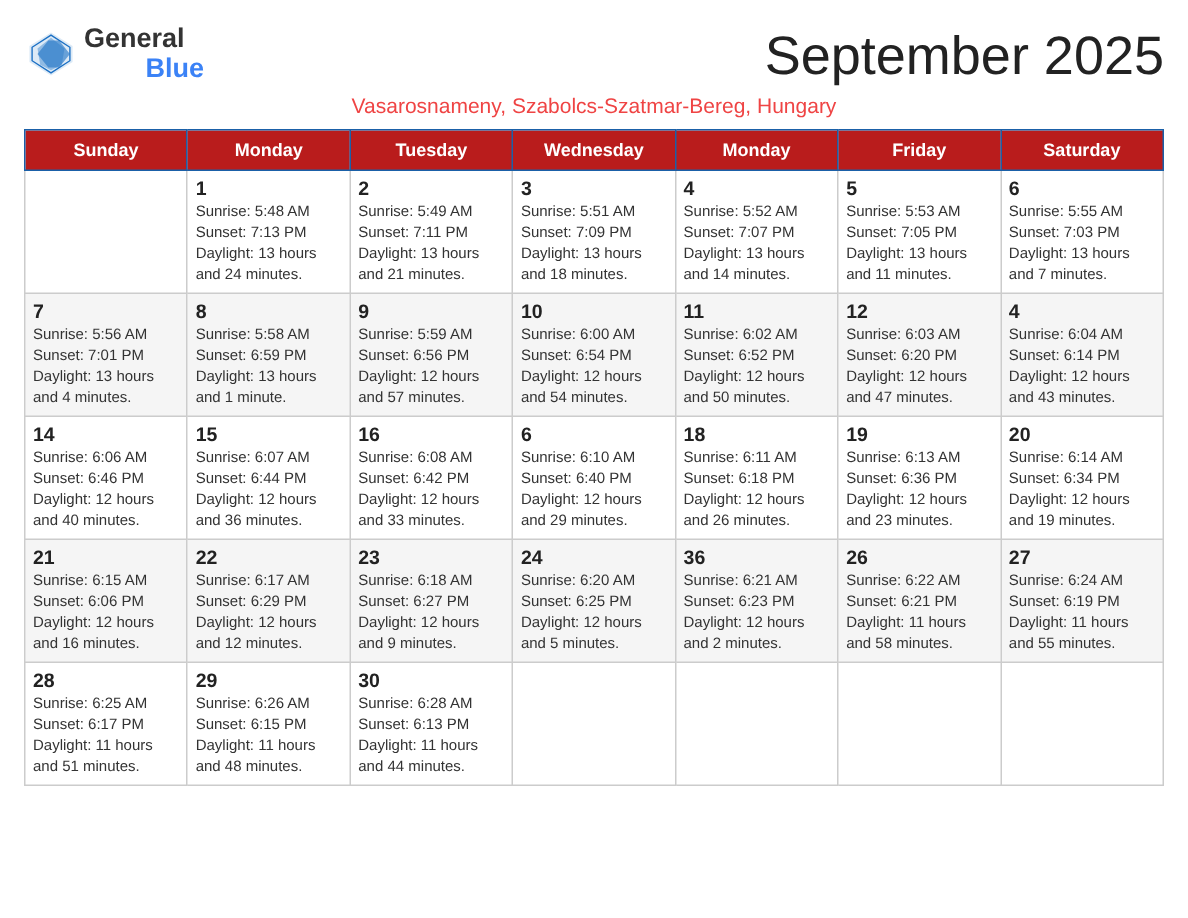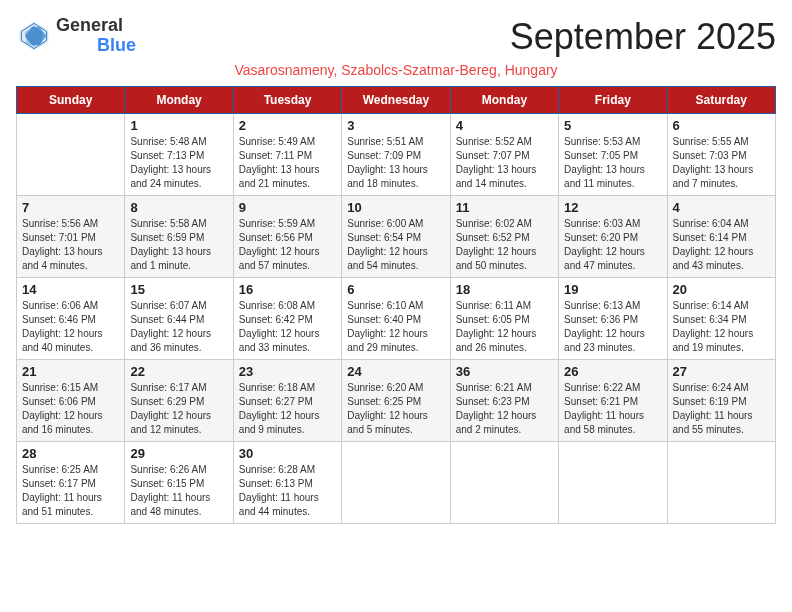--- a/index.html
+++ b/index.html
@@ -245,21 +245,21 @@
         <td>
           <span class="day-number">6</span>
           <div class="day-info">Sunrise: 6:10 AM
 Sunset: 6:40 PM
 Daylight: 12 hours
 and 29 minutes.</div>
         </td>
         <td>
           <span class="day-number">18</span>
           <div class="day-info">Sunrise: 6:11 AM
-Sunset: 6:05 PM
+Sunset: 6:18 PM
 Daylight: 12 hours
 and 26 minutes.</div>
         </td>
         <td>
           <span class="day-number">19</span>
           <div class="day-info">Sunrise: 6:13 AM
 Sunset: 6:36 PM
 Daylight: 12 hours
 and 23 minutes.</div>
         </td>

